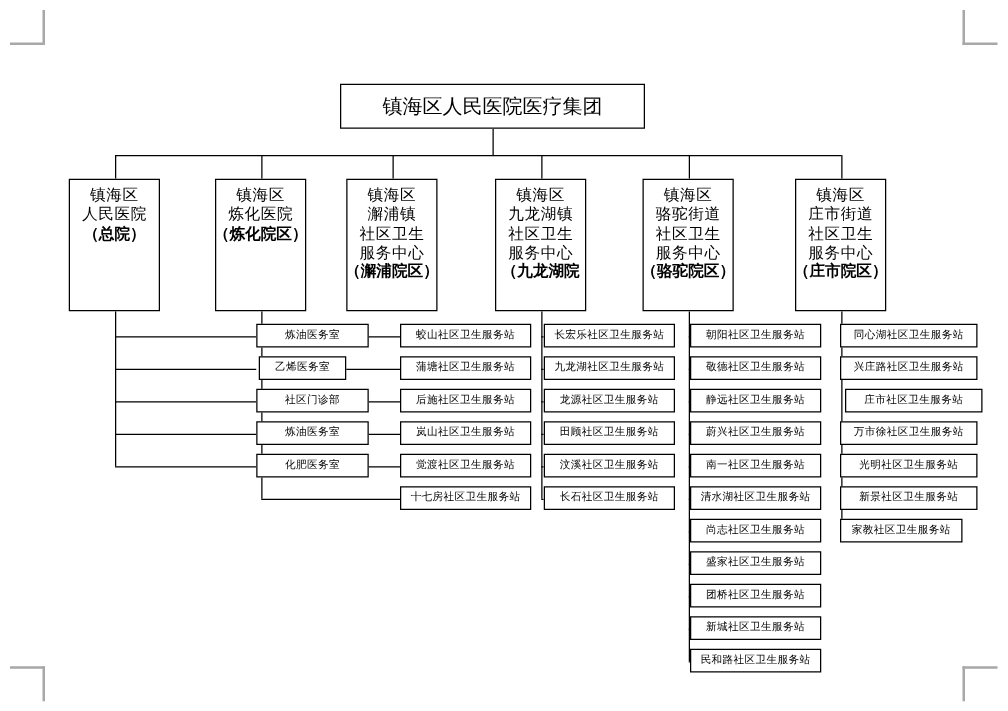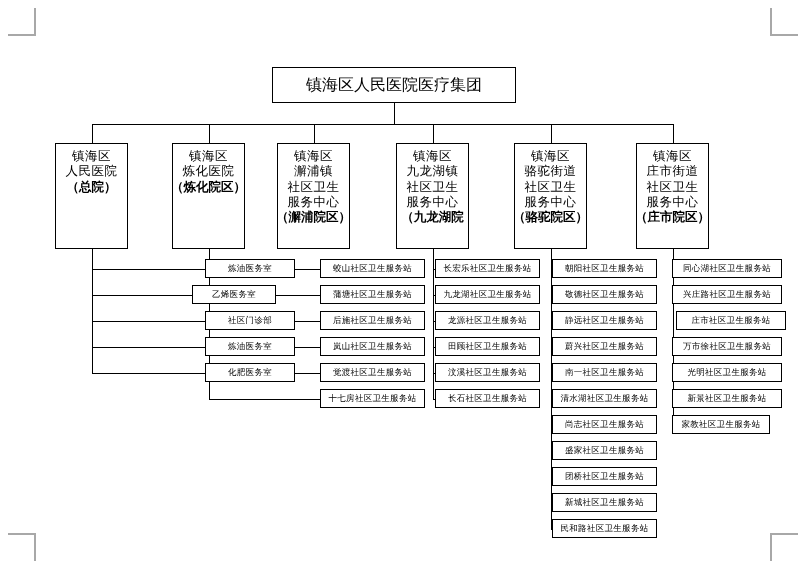--- a/index.html
+++ b/index.html
@@ -112,21 +112,21 @@
         <span class="ln">镇海区</span>
         <span class="ln">人民医院</span>
         <span class="ln bold">（总院）</span>
       </div>
       <div class="ln-v" style="left: 91.5px; top: 249px; height: 123.5px;"></div>
       <div class="ln-h" style="left: 91.5px; top: 268.5px; width: 113.5px;"></div>
       <div class="box leaf-box" style="left: 205px; top: 259px; width: 90px; height: 19px;">
         <span>炼油医务室</span>
       </div>
       <div class="ln-h" style="left: 91.5px; top: 294.5px; width: 113.5px;"></div>
-      <div class="box leaf-box" style="left: 192px; top: 285px; width: 84px; height: 19px;">
+      <div class="box leaf-box" style="left: 207px; top: 285px; width: 70px; height: 19px;">
         <span>乙烯医务室</span>
       </div>
       <div class="ln-h" style="left: 91.5px; top: 320.5px; width: 113.5px;"></div>
       <div class="box leaf-box" style="left: 205px; top: 311px; width: 90px; height: 19px;">
         <span>社区门诊部</span>
       </div>
       <div class="ln-h" style="left: 91.5px; top: 346.5px; width: 113.5px;"></div>
       <div class="box leaf-box" style="left: 205px; top: 337px; width: 90px; height: 19px;">
         <span>炼油医务室</span>
       </div>

